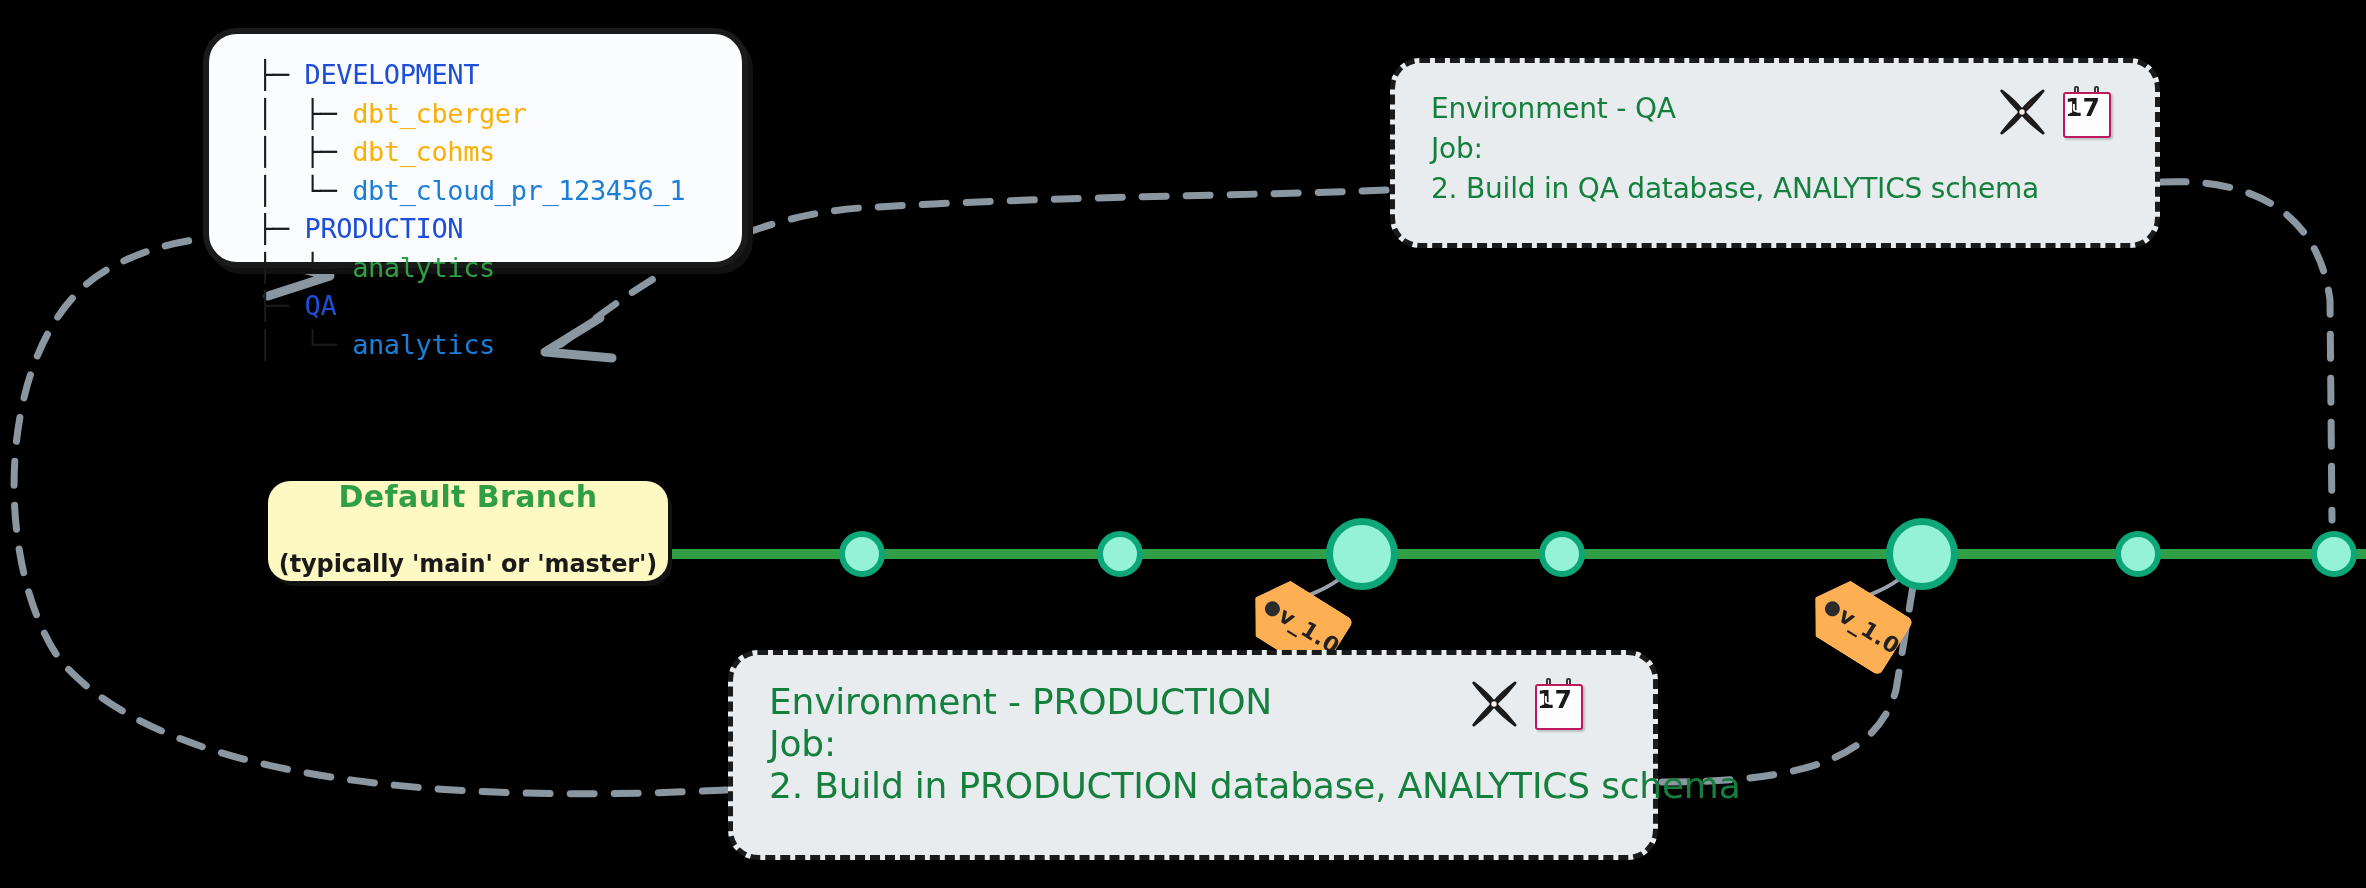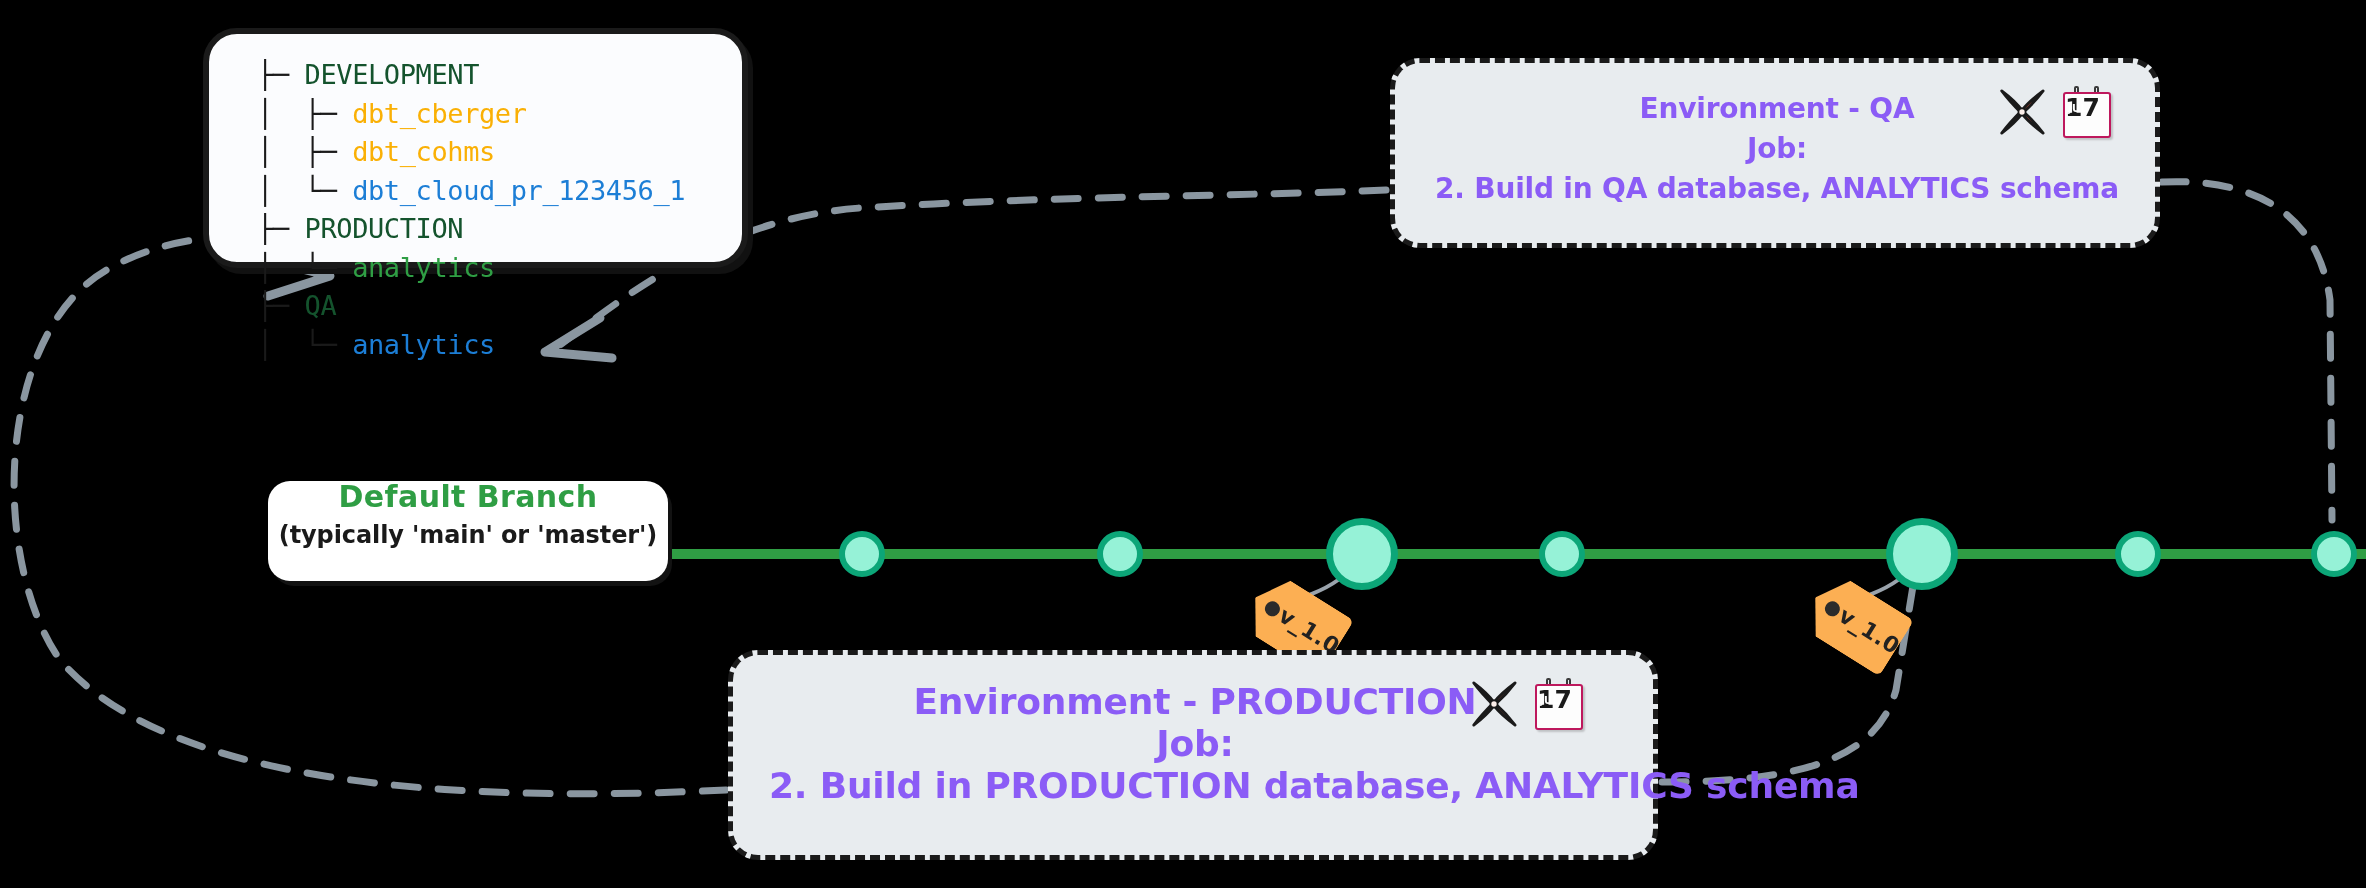--- a/index.html
+++ b/index.html
@@ -38,37 +38,37 @@
     position: absolute;
     left: 48px; top: 22px;
     font-family: "DejaVu Sans Mono", monospace;
     font-size: 27px;
     line-height: 38.5px;
     white-space: pre;
     letter-spacing: -0.4px;
   }
   .tree-row { display: block; height: 38.5px; }
   .tg { color: #1A1A1A; }            
-  .c-dark   { color: #14532d; text-align: center; }
+  .c-dark   { color: #1d4ed8; text-align: center; }
   .c-orange { color: #FAB005; }
   .c-blue   { color: #1C7ED6; }
   .c-green  { color: #2F9E44; }
 
   
   #default-branch {
     position: absolute;
     left: 268px; top: 481px;
     width: 400px; height: 100px;
-    background: #ffffff;
+    background: #fef9c3;
     border-radius: 22px;
     box-shadow: 4px 5px 0 0 #121212;
     display: flex;
     flex-direction: column;
     align-items: center;
-    justify-content: flex-start;
+    justify-content: space-between;
     padding-bottom: 2px;
   }
   #default-branch .db-title {
     font-family: "DejaVu Sans", sans-serif;
     font-size: 30px;
     font-weight: 700;
     color: #2F9E44;
     letter-spacing: 0.4px;
     line-height: 1.08;
   }
@@ -88,26 +88,25 @@
     background: #E8ECEF;
     border: 5px dashed #1A1A1A;
     border-radius: 30px;
     padding: 26px 32px 22px 36px;
   }
   #env-qa   { left: 1390px; top: 58px;  width: 770px; height: 190px; }
   #env-prod { left: 728px;  top: 650px; width: 930px; height: 210px; }
   .env-line {
     font-family: "DejaVu Sans", sans-serif;
     font-size: 28px;
-    font-weight: 700;
-    color: #8b5cf6;
+    font-weight: 400;
+    color: #15803d;
     line-height: 40px;
     letter-spacing: -0.2px;
     white-space: pre;
-    text-align: center;
   }
   #env-prod .env-line { font-size: 36px; line-height: 42px; }
   .env-icons {
     position: absolute;
     display: flex;
     align-items: center;
     gap: 14px;
   }
   #env-qa .env-icons   { right: 44px; top: 22px; }
   #env-prod .env-icons { right: 70px; top: 22px; }

